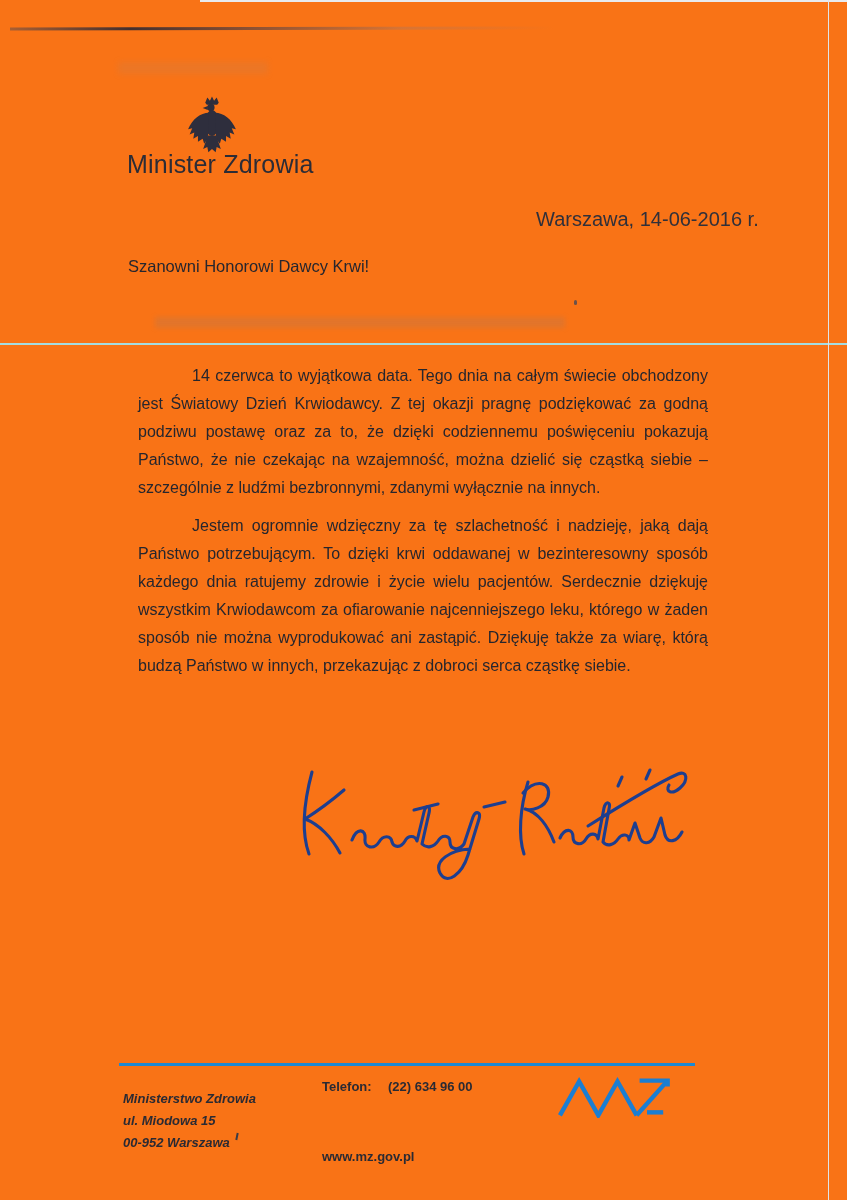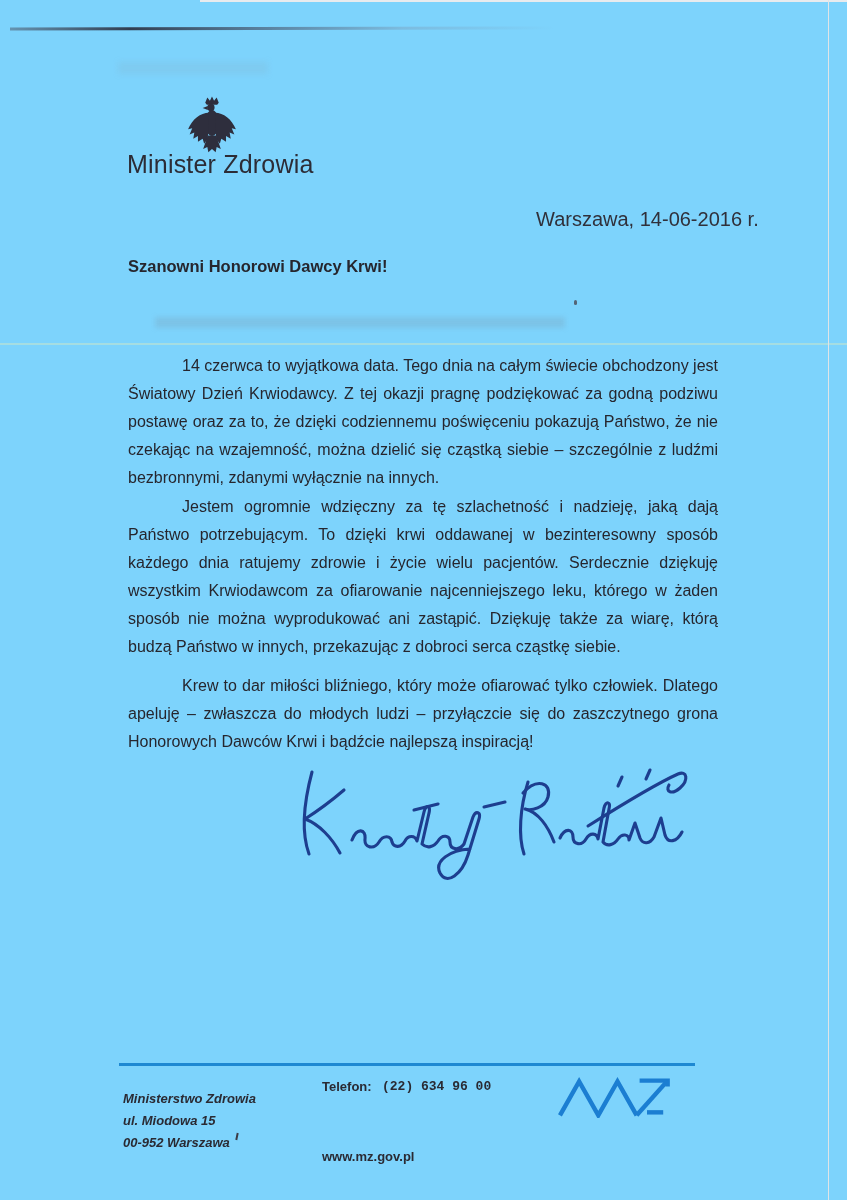--- a/index.html
+++ b/index.html
@@ -1,56 +1,56 @@
 <!DOCTYPE html>
 <html lang="pl"><head>
 <meta charset="utf-8">
 <style>
   html,body{margin:0;padding:0;background:#8a8a8a;}
   .page{
     position:relative;
     width:847px;height:1200px;
     margin:0 auto;
-    background:#7dd3fc;
+    background:#f97316;
     overflow:hidden;
     font-family:"Liberation Sans", sans-serif;
     color:#26262e;
   }
   
   .art-topedge{position:absolute;top:0;left:200px;width:647px;height:2px;background:#e9ebee;}
   .art-topline{position:absolute;top:27px;left:10px;width:545px;height:3px;
     background:linear-gradient(to right, rgba(70,70,85,.45), rgba(35,35,50,.85) 22%, rgba(55,55,75,.55) 45%, rgba(120,120,140,.25) 72%, rgba(150,150,160,0));
     transform:rotate(-0.12deg);}
   .art-smudge{position:absolute;top:62px;left:118px;width:150px;height:12px;background:rgba(140,145,155,.12);filter:blur(3px);}
   .art-ghost{position:absolute;top:317px;left:155px;width:410px;height:11px;background:rgba(120,126,138,.18);filter:blur(2.5px);}
   .art-cyanline{position:absolute;top:343px;left:0;width:847px;height:2px;background:#a5dde2;}
   .art-rightline{position:absolute;top:0;left:828px;width:1px;height:1200px;background:#e0e4e7;}
   .art-dot1{position:absolute;top:300px;left:574px;width:3px;height:5px;background:#4a4a55;border-radius:2px;opacity:.8;}
   .art-dot2{position:absolute;top:1133px;left:236px;width:2px;height:7px;background:#3c3c46;transform:rotate(12deg);}
   
   .emblem{position:absolute;top:96px;left:186px;width:52px;height:58px;}
   .sender{position:absolute;top:150px;left:127px;font-size:25px;letter-spacing:.2px;color:#2c2c36;font-weight:400;}
   .dateline{position:absolute;top:208px;left:536px;font-size:20px;color:#30303a;}
-  .salutation{position:absolute;top:257px;left:128px;font-size:16.5px;font-weight:700;color:#26262e;}
+  .salutation{position:absolute;top:257px;left:128px;font-size:16.5px;font-weight:400;color:#26262e;}
   
   .body-text{position:absolute;top:352px;left:128px;width:590px;font-size:16px;line-height:28px;text-align:justify;color:#26262e;}
-  .body-text p{margin:0;text-indent:54px;}
+  .body-text p{margin:10px;text-indent:54px;}
   .body-text p + p{margin-top:1px;}
   .body-text p.final{margin-top:11px;}
   
   .signature{position:absolute;top:752px;left:288px;width:404px;height:128px;}
   .signature svg{width:100%;height:100%;}
   
   .footer-rule{position:absolute;top:1063px;left:119px;width:576px;height:3px;background:#1e88d2;}
   .footer{position:absolute;top:1076px;left:0;width:847px;font-size:13px;font-weight:700;color:#2a2a33;}
   .footer .addr{position:absolute;left:123px;top:12px;line-height:22px;font-style:italic;}
   .footer .contact{position:absolute;left:322px;top:0;line-height:22px;}
   .footer .contact .row{display:flex;}
   .footer .contact .lbl{width:46px;}
-  .footer .contact .val{margin-left:14px;font-family:Liberation Mono, monospace;}
+  .footer .contact .val{margin-left:20px;}
   .footer .contact .site{margin-left:0;margin-top:48px;}
   .mz-logo{position:absolute;top:1074px;left:557px;width:118px;height:48px;}
 </style>
 </head>
 <body>
 
 <div class="page">
 
   <div class="art-topedge"></div>
   <div class="art-topline"></div>
@@ -80,21 +80,20 @@
   </div>
   <div class="sender">Minister Zdrowia</div>
 
   <div class="dateline">Warszawa, 14-06-2016 r.</div>
 
   <div class="salutation">Szanowni Honorowi Dawcy Krwi!</div>
 
   <div class="body-text">
     <p>14 czerwca to wyjątkowa data. Tego dnia na całym świecie obchodzony jest Światowy Dzień  Krwiodawcy. Z tej okazji pragnę podziękować za godną podziwu postawę oraz za to, że dzięki codziennemu poświęceniu pokazują Państwo, że nie czekając na wzajemność, można dzielić się cząstką siebie – szczególnie z ludźmi bezbronnymi, zdanymi wyłącznie na innych.</p>
     <p>Jestem ogromnie wdzięczny za tę szlachetność i nadzieję, jaką dają Państwo potrzebującym. To dzięki krwi oddawanej w bezinteresowny sposób każdego dnia ratujemy zdrowie i życie wielu pacjentów. Serdecznie dziękuję wszystkim Krwiodawcom za ofiarowanie najcenniejszego leku, którego w żaden sposób nie można wyprodukować ani zastąpić. Dziękuję także za wiarę, którą budzą Państwo w innych, przekazując z dobroci serca cząstkę siebie.</p>
-    <p class="final">Krew to dar miłości bliźniego, który może ofiarować tylko człowiek. Dlatego apeluję – zwłaszcza do młodych ludzi – przyłączcie się do zaszczytnego grona Honorowych Dawców Krwi i bądźcie najlepszą inspiracją!</p>
   </div>
 
   <div class="signature">
     <svg viewBox="0 0 404 128" fill="none" stroke="#1d3e8f" stroke-width="3.1" stroke-linecap="round" stroke-linejoin="round">
 
       <path d="M24,20 C16,50 13,80 21,102"></path>
       <path d="M56,38 C42,50 28,60 17,67 C31,72 44,86 52,101"></path>
 
       <path d="M64,88 c5,-13 14,-11 13,-1 c-1,9 9,11 14,3 c4,-7 12,-7 13,0 c2,6 9,6 13,-1 c3,-6 10,-6 12,0 l7,-29 c2,-8 7,-7 5,1 l-7,31 c5,5 12,3 16,-3 c4,-7 12,-6 12,1 c0,8 9,9 14,2 l9,-27 c3,-7 8,-5 6,2 l-11,36 c-6,19 -21,31 -28,18 c-6,-12 10,-23 30,-24"></path>
       <path d="M126,58 l24,-6"></path>

